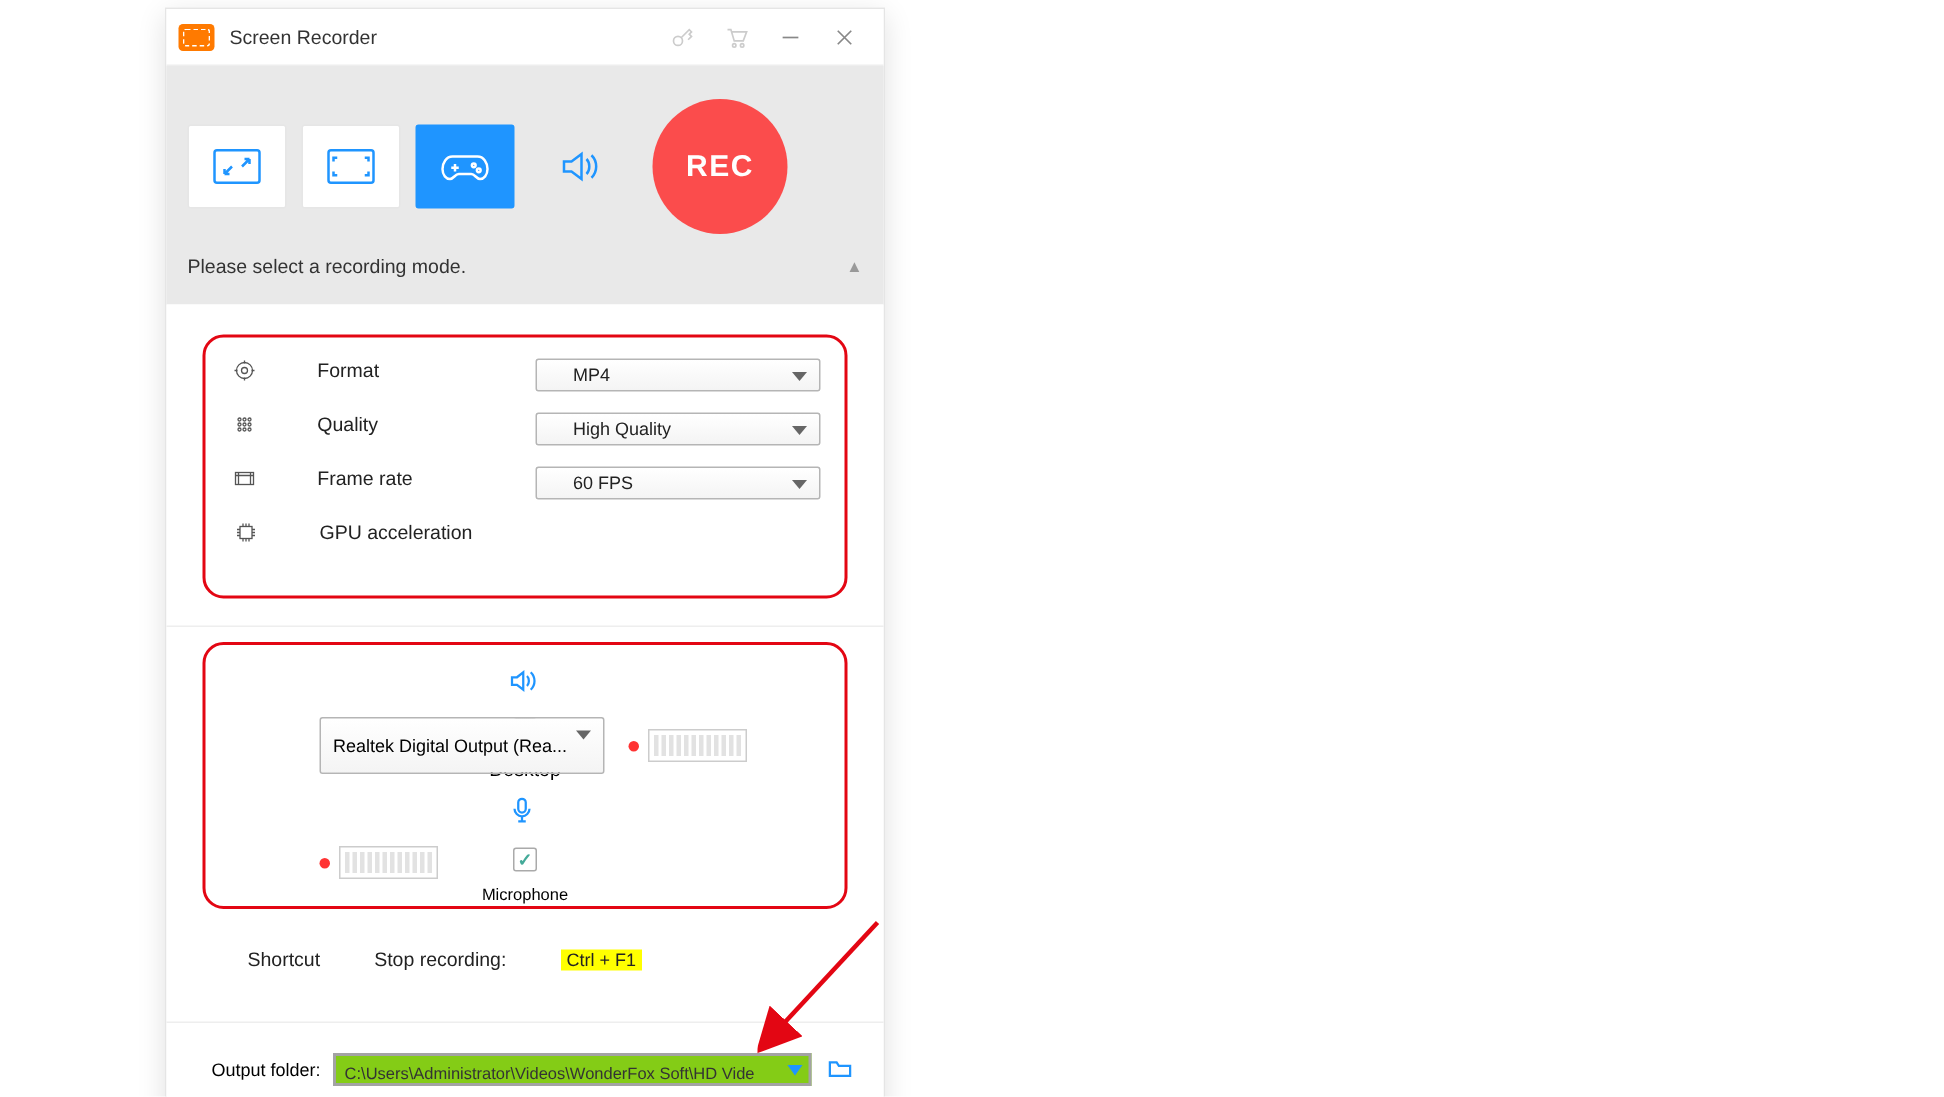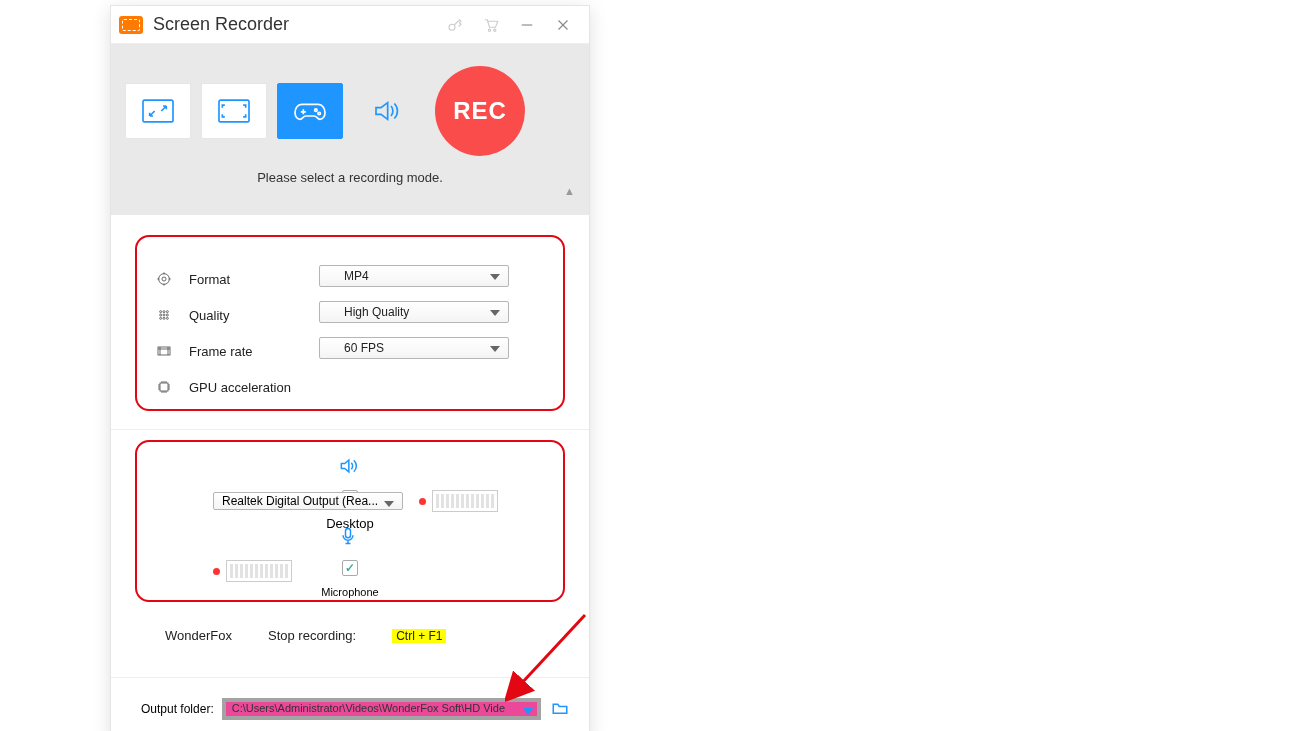--- a/index.html
+++ b/index.html
@@ -1,59 +1,59 @@
 <!DOCTYPE html>
 <html><head>
 <meta charset="utf-8">
 <style>
 * { box-sizing: border-box; margin: 0; padding: 0; }
 body { font-family: "Segoe UI", Tahoma, Arial, sans-serif; background: #fff; width: 1296px; height: 731px; position: relative; }
 .window { position: absolute; left: 110px; top: 5px; width: 480px; background: #fff; border: 1px solid #e5e5e5; box-shadow: 0 4px 18px rgba(0,0,0,0.12); }
 .titlebar { height: 38px; background: #fff; display: flex; align-items: center; padding: 0 8px; border-bottom: 1px solid #eee; }
 .logo { width: 24px; height: 18px; background: #ff7a00; border-radius: 3px; margin-right: 10px; position: relative; }
 .logo::after { content: ""; position: absolute; inset: 3px; border: 1.5px dashed #fff; border-radius: 2px; }
-.title { font-size: 18px; color: #333; }
+.title { font-size: 13px; color: #333; }
 .titlebar-spacer { flex: 1; }
 .tb-btn { width: 36px; height: 30px; display: flex; align-items: center; justify-content: center; color: #bbb; font-size: 16px; }
 .tb-btn svg { width: 18px; height: 18px; stroke: #ccc; fill: none; stroke-width: 1.5; }
 .tb-close svg, .tb-min { color: #888; }
 .greybar { background: #e9e9e9; }
 .modes { display: flex; gap: 10px; padding: 22px 14px 8px 14px; align-items: center; }
 .mode { width: 66px; height: 56px; background: #fff; display: flex; align-items: center; justify-content: center; border: 1px solid #e6e6e6; border-radius: 2px; }
 .mode svg { width: 40px; height: 32px; stroke: #1f95ff; fill: none; stroke-width: 2; }
 .mode.active { background: #1f95ff; border-color: #1f95ff; }
 .mode.active svg { stroke: #fff; }
-.rec-btn { width: 90px; height: 90px; border-radius: 50%; background: #fb4c4c; color: #fff; font-weight: bold; font-size: 24px; display: flex; align-items: center; justify-content: center; margin-left: 6px; letter-spacing: 1px; }
-.prompt-row { padding: 6px 14px 18px 14px; font-size: 13px; color: #333; display: flex; align-items: center; flex-direction: column; }
+.rec-btn { width: 90px; height: 90px; border-radius: 50%; background: #fb4c4c; color: #fff; font-weight: bold; font-size: 20px; display: flex; align-items: center; justify-content: center; margin-left: 6px; letter-spacing: 1px; }
+.prompt-row { padding: 6px 14px 18px 14px; font-size: 13px; color: #333; display: flex; align-items: center; }
 .collapse-arrow { margin-left: auto; color: #999; font-size: 11px; }
 .content { background: #fff; padding: 14px 14px 10px 14px; }
 .redbox { border: 2px solid #e30613; border-radius: 14px; padding: 14px 16px; margin: 6px 10px 18px 10px; }
-.setting-row { display: flex; align-items: flex-end; height: 36px; }
+.setting-row { display: flex; align-items: flex-start; height: 36px; gap: 24px; }
 .setting-icon { width: 22px; display: flex; align-items: center; justify-content: center; margin-right: 14px; }
 .setting-icon svg { width: 16px; height: 16px; stroke: #555; fill: none; stroke-width: 1.3; }
 .setting-label { width: 130px; font-size: 13px; color: #222; }
 .select { flex: 0 0 190px; height: 22px; border: 1px solid #b5b5b5; border-radius: 2px; background: linear-gradient(#fff,#f4f4f4); display: flex; align-items: center; padding: 0 24px; font-size: 12px; color: #222; position: relative; }
 .select::after { content: ""; position: absolute; right: 8px; top: 8px; border-left: 5px solid transparent; border-right: 5px solid transparent; border-top: 6px solid #666; }
 .divider { border-top: 1px solid #eee; margin: 10px -14px; }
 .audio-row { display: flex; align-items: center; height: 30px; gap: 10px; flex-direction: column; }
 .audio-icon { width: 24px; }
 .audio-icon svg { width: 20px; height: 20px; stroke: #1f95ff; fill: none; stroke-width: 1.8; }
 .checkbox { width: 16px; height: 16px; border: 1px solid #aaa; border-radius: 2px; background: #fff; display: flex; align-items: center; justify-content: center; }
 .checkbox::after { content: "✓"; color: #4a9; font-size: 12px; font-weight: bold; }
 .audio-subrow { display: flex; align-items: center; gap: 16px; padding-left: 60px; margin-top: 4px; margin-bottom: 14px; }
-.device-select { width: 190px; height: 18px; border: 1px solid #b5b5b5; border-radius: 2px; background: linear-gradient(#fff,#f4f4f4); display: flex; align-items: center; padding: 0 8px; font-size: 12px; position: relative; }
+.device-select { width: 190px; height: 38px; border: 1px solid #b5b5b5; border-radius: 2px; background: linear-gradient(#fff,#f4f4f4); display: flex; align-items: center; padding: 0 8px; font-size: 12px; position: relative; }
 .device-select::after { content: ""; position: absolute; right: 8px; top: 8px; border-left: 5px solid transparent; border-right: 5px solid transparent; border-top: 6px solid #666; }
 .meter { display: flex; align-items: center; gap: 6px; }
 .rec-dot { width: 7px; height: 7px; background: #f33; border-radius: 50%; }
 .bars { display: flex; gap: 2px; border: 1px solid #ccc; padding: 3px; }
 .bars span { width: 3px; height: 14px; background: #e2e2e2; }
 .shortcut-row { display: flex; align-items: center; gap: 36px; padding: 8px 40px 24px 40px; font-size: 13px; color: #222; }
 .shortcut-key { background: #ffff00; padding: 0 4px; font-size: 12px; }
 .footer { border-top: 1px solid #eee; background: #fff; padding: 20px 18px 22px 30px; display: flex; align-items: center; gap: 8px; font-size: 12px; }
-.folder-input { flex: 1; height: 22px; border: 4px solid #a3a3a3; padding: 0 22px 0 6px; font-size: 11px; color: #333; background: #ec4899; position: relative; display: flex; align-items: flex-start; overflow: hidden; white-space: nowrap; }
+.folder-input { flex: 1; height: 22px; border: 2px solid #a3a3a3; padding: 0 22px 0 6px; font-size: 11px; color: #333; background: #84cc16; position: relative; display: flex; align-items: flex-end; overflow: hidden; white-space: nowrap; }
 .folder-drop { position: absolute; right: 4px; top: 6px; border-left: 5px solid transparent; border-right: 5px solid transparent; border-top: 7px solid #1f95ff; }
 .folder-btn svg { width: 22px; height: 18px; stroke: #1f95ff; fill: none; stroke-width: 2; }
 .arrow-annotation { position: absolute; left: 505px; top: 605px; pointer-events: none; }
 .arrow-annotation svg { width: 100px; height: 100px; }
 </style>
 </head>
 <body>
 
 <div class="window">
 
@@ -236,21 +236,21 @@
               <span></span>
               <span></span>
               <span></span>
               <span></span>
             </div>
         </div>
       </div>
     </div>
 
     <div class="shortcut-row">
-      <span>WonderFox</span>
+      <span>Shortcut</span>
       <span>Stop recording:</span>
       <span class="shortcut-key">Ctrl + F1</span>
     </div>
   </div>
 
   <div class="footer">
     <span>Output folder:</span>
     <div class="folder-input">
       <span>C:\Users\Administrator\Videos\WonderFox Soft\HD Vide</span>
       <span class="folder-drop"></span>

